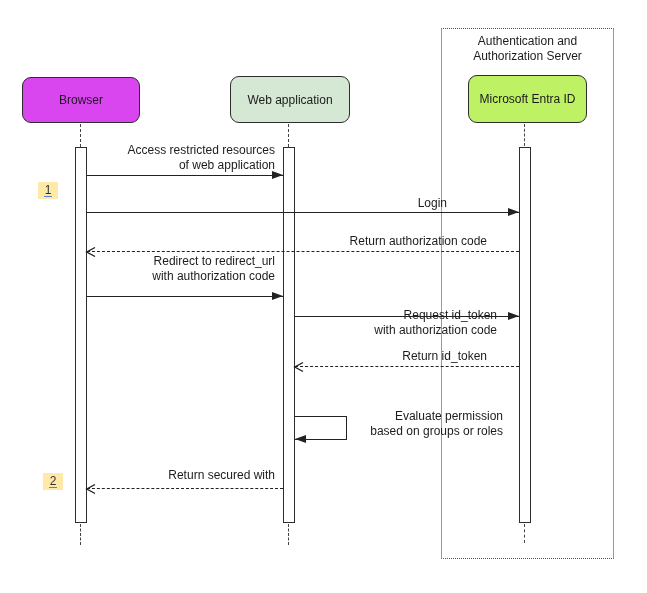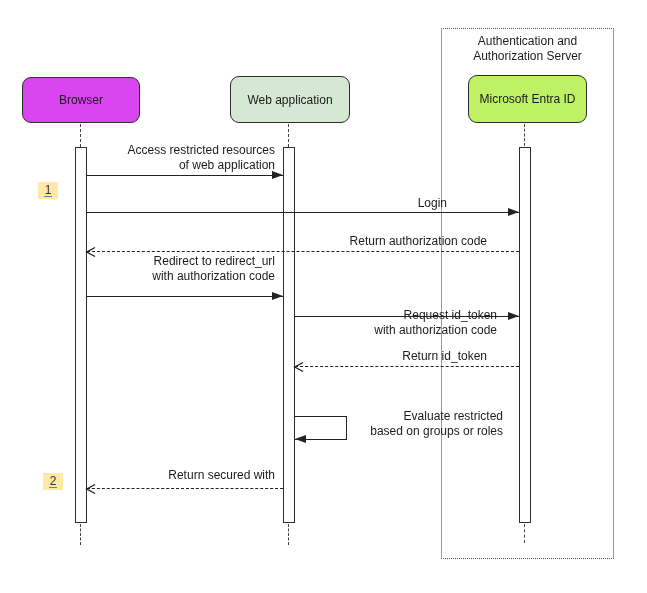--- a/index.html
+++ b/index.html
@@ -118,21 +118,21 @@
 
   <div>
     <div class="msg-label" style="left:327px;top:349px;width:160px;">Return id_token</div>
     <div class="line dashed" style="left:295px;top:366px;width:224px;"></div>
     <svg class="chev" style="left:293px;top:361px;" viewBox="0 0 12 12">
       <path d="M10 1.5 L1.8 6 L10 10.5" fill="none" stroke="#222" stroke-width="1.4"></path>
     </svg>
   </div>
 
   <div>
-    <div class="msg-label" style="left:348px;top:409px;width:155px;">Evaluate restricted
+    <div class="msg-label" style="left:348px;top:409px;width:155px;">Evaluate permission
 based on groups or roles</div>
     <div class="self-loop"></div>
     <div class="arr-left" style="left:295px;top:435px;"></div>
   </div>
 
   <div>
     <div class="msg-label" style="left:95px;top:468px;width:180px;">Return secured with</div>
     <div class="line dashed" style="left:87px;top:488px;width:196px;"></div>
     <svg class="chev" style="left:85px;top:483px;" viewBox="0 0 12 12">
       <path d="M10 1.5 L1.8 6 L10 10.5" fill="none" stroke="#222" stroke-width="1.4"></path>

